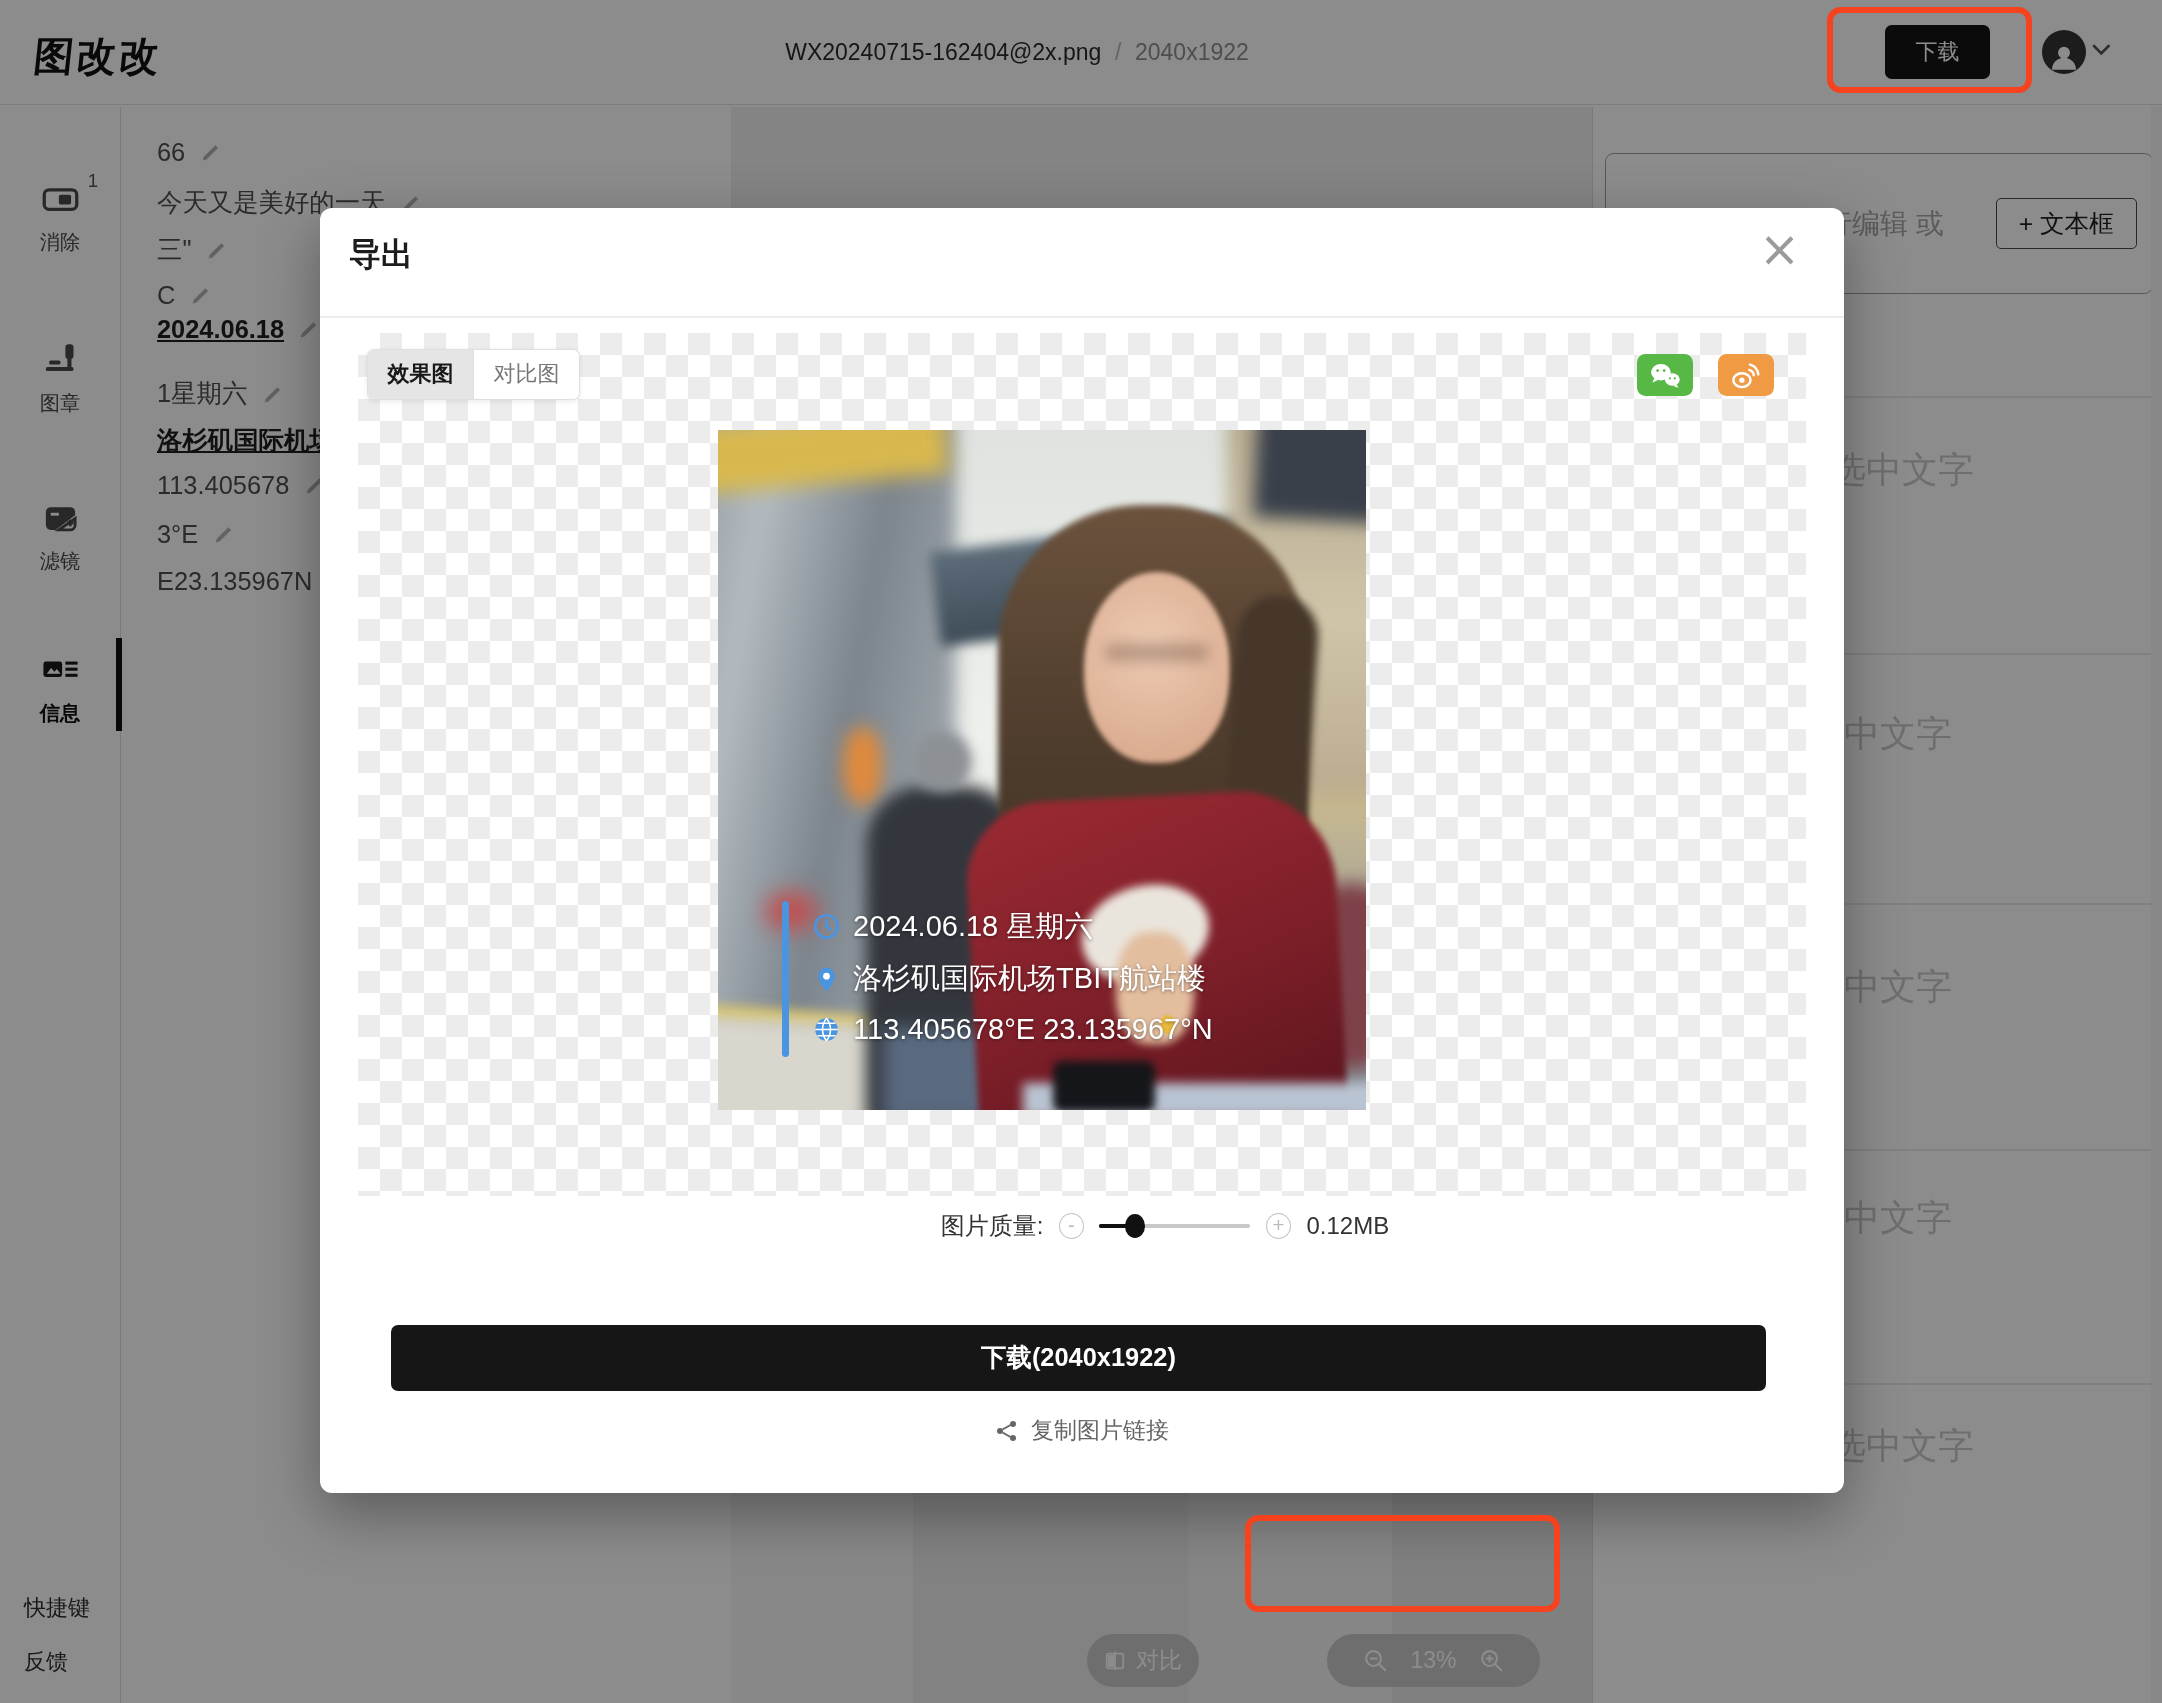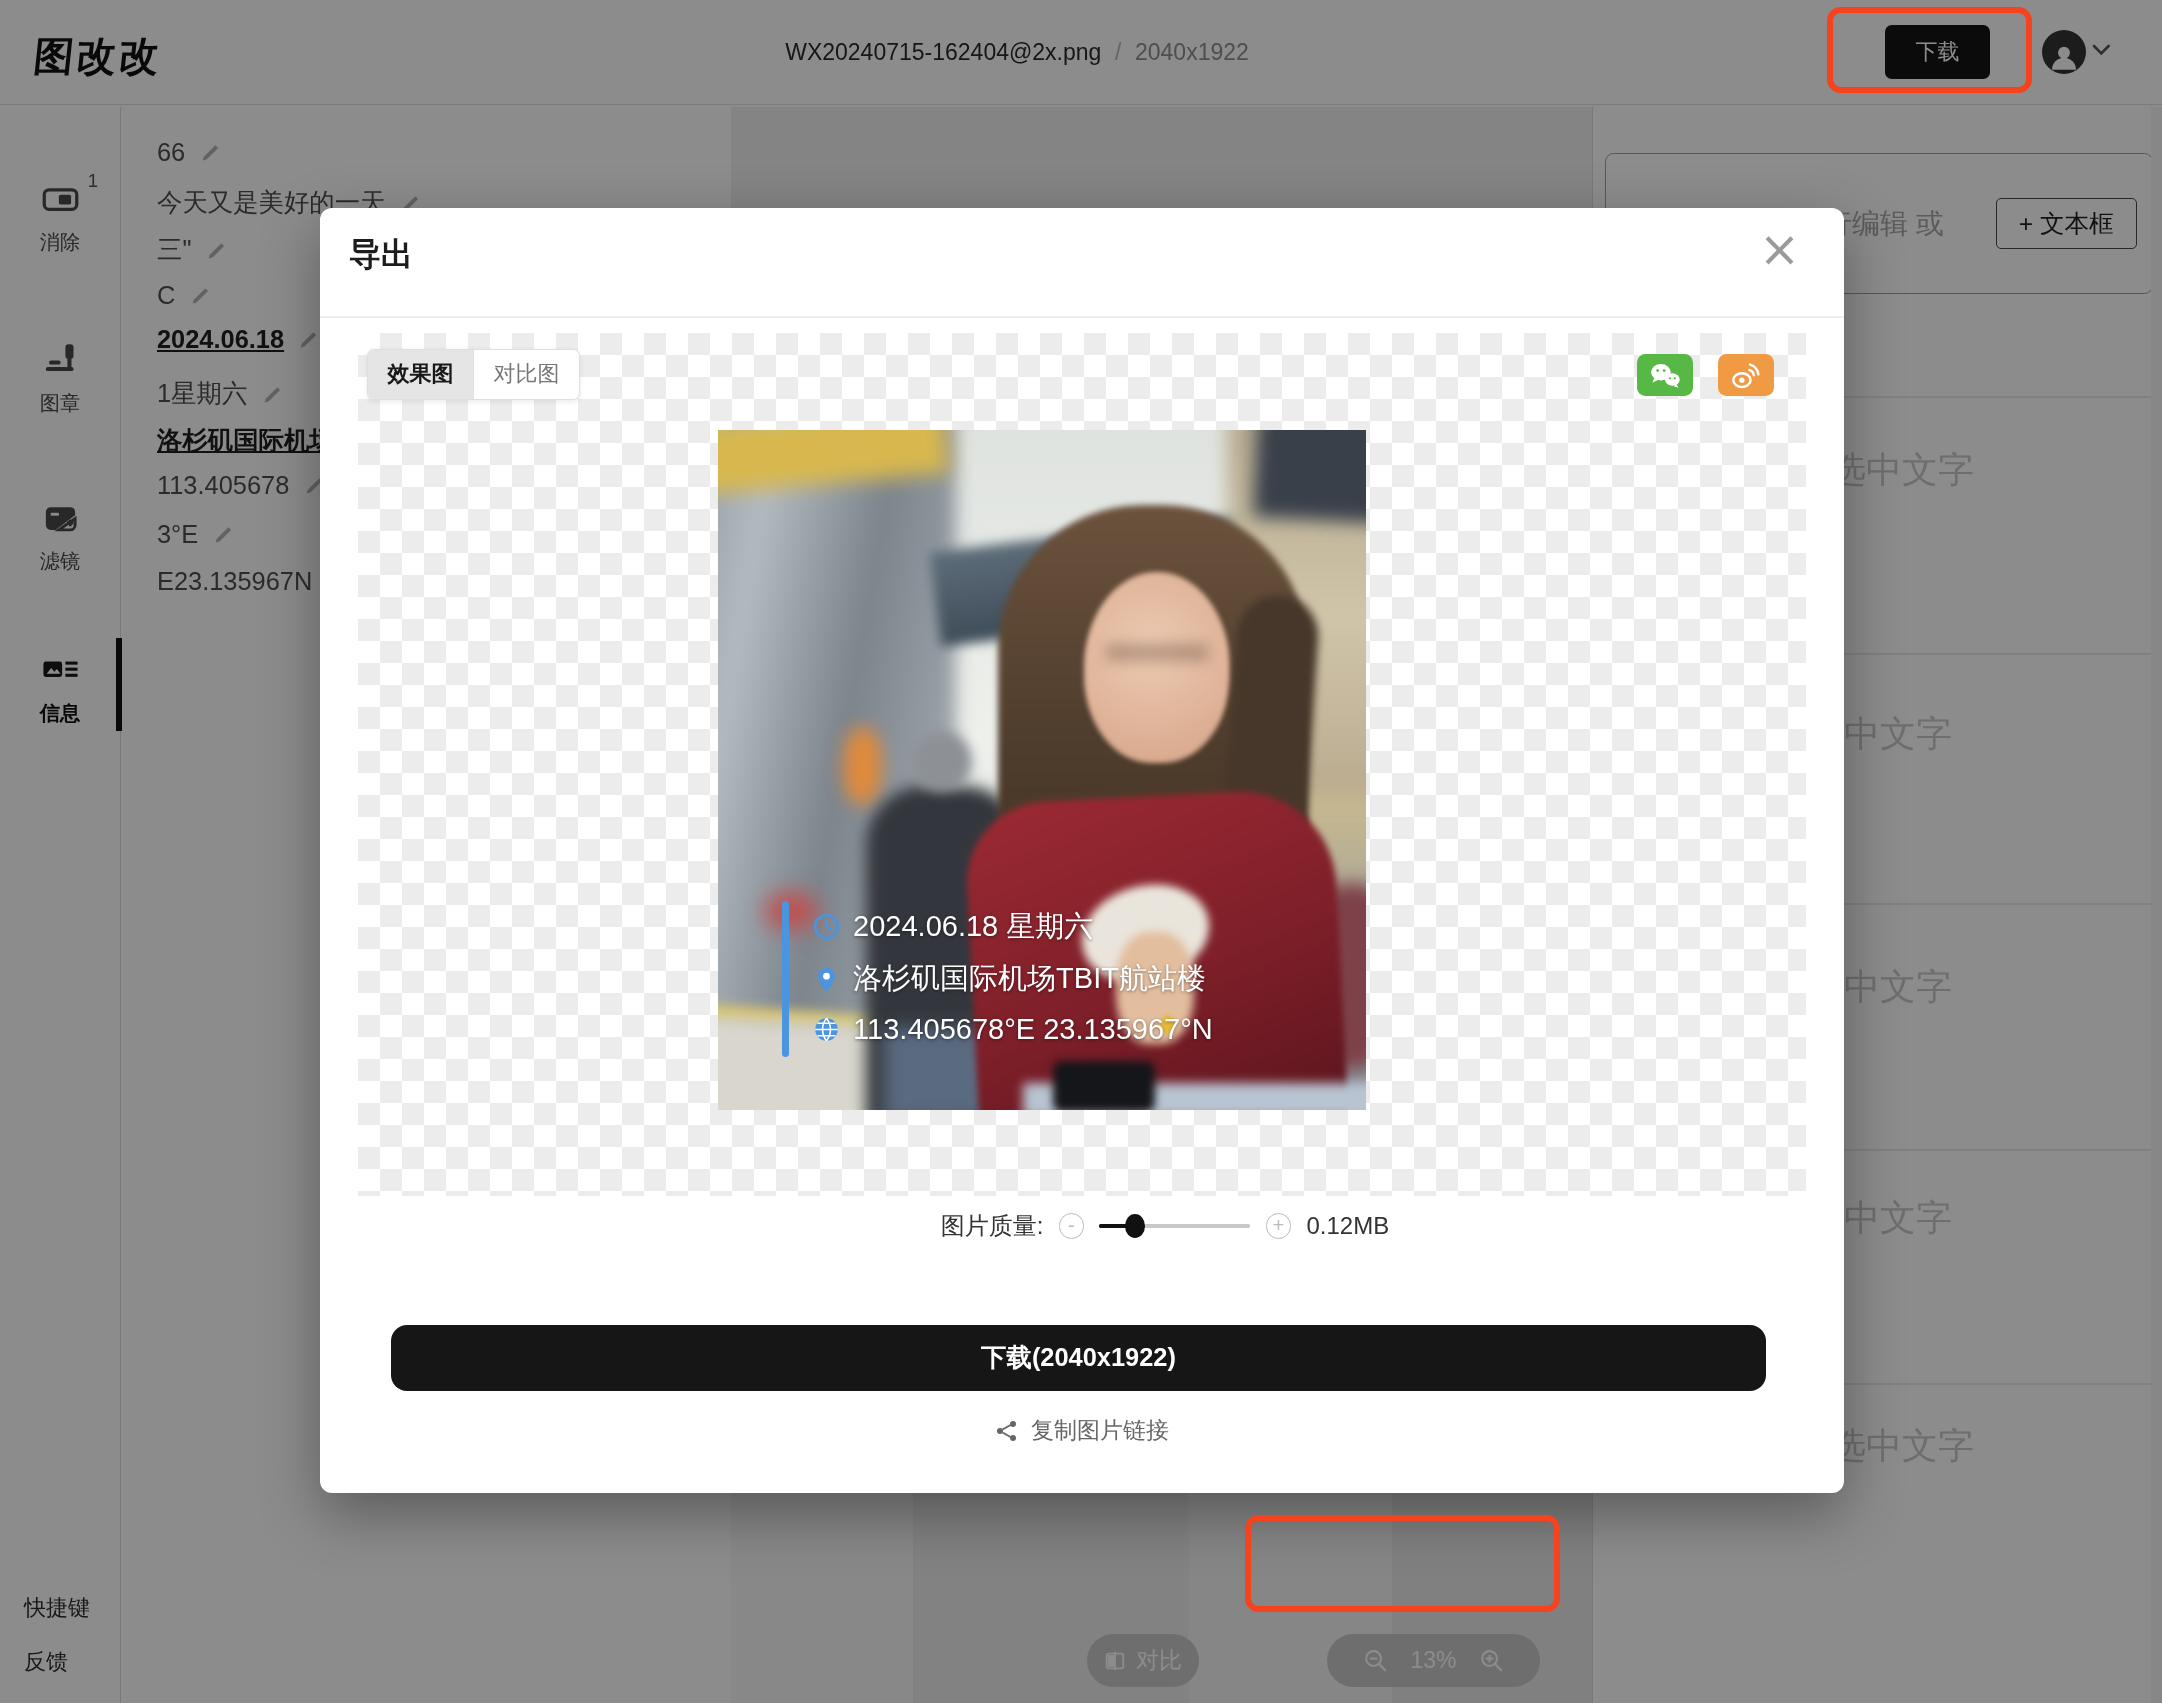--- a/index.html
+++ b/index.html
@@ -103,21 +103,21 @@
   .wm-bar { position:absolute; left:0; top:3.4px; width:6.8px; height:156px; background:#4a94e0; border-radius:3.4px; }
   .wm-row { position:absolute; left:30.5px; display:flex; align-items:center; gap:13.6px; color:#fff; font-size:29px; text-shadow:0 0.8px 3.4px rgba(0,0,0,.45); white-space:nowrap; }
 
   
   .quality { position:absolute; left:166px; right:0; top:1002px; display:flex; align-items:center; justify-content:center; gap:15.3px; }
   .q-label,.q-size { font-size:24px; color:#333; }
   .q-circle { width:25.4px; height:25.4px; border:1.7px solid #bbb; border-radius:50%; color:#bbb; font-size:20.3px; line-height:22px; text-align:center; cursor:pointer; }
   .q-track { position:relative; width:151px; height:3.4px; background:#c9c9c9; border-radius:1.7px; cursor:pointer; }
   .q-fill { position:absolute; left:0; top:0; width:36px; height:3.4px; background:#111; border-radius:1.7px; }
   .q-thumb { position:absolute; left:25.4px; top:-10.2px; width:20.3px; height:24px; background:#111; border-radius:50%; cursor:pointer; }
-  .dl-btn { position:absolute; left:71px; top:1117px; width:1375px; height:66px; background:#161616; color:#fff; border-radius:16px; display:flex; align-items:center; justify-content:center; font-size:25.4px; font-weight:bold; cursor:pointer; }
+  .dl-btn { position:absolute; left:71px; top:1117px; width:1375px; height:66px; background:#161616; color:#fff; border-radius:7px; display:flex; align-items:center; justify-content:center; font-size:25.4px; font-weight:bold; cursor:pointer; }
   .copy-row { position:absolute; left:0; right:0; top:1207px; display:flex; align-items:center; justify-content:center; gap:12px; color:#666; font-size:23px; cursor:pointer; }
 
   
   .anno { position:absolute; border:6px solid #f5431f; border-radius:13.6px; z-index:200; pointer-events:none; }
   .anno-top { left:1827px; top:6.8px; width:205px; height:86px; }
   .anno-dl { left:1245px; top:1515px; width:315px; height:97px; }
 
   svg { display:block; }
 </style>
 </head>
@@ -204,21 +204,21 @@
         <svg width="20.3" height="20.3" viewBox="0 0 24 24">
           <path d="M2 22l1.3-4.5L17 3.7l3.3 3.3L6.5 20.7 2 22z" fill="#b3b3b3"></path>
         </svg>
       </div>
     <div class="layer-item" style="top:174px;">
         <span>C</span>
         <svg width="20.3" height="20.3" viewBox="0 0 24 24">
           <path d="M2 22l1.3-4.5L17 3.7l3.3 3.3L6.5 20.7 2 22z" fill="#b3b3b3"></path>
         </svg>
       </div>
-    <div class="layer-item em" style="top:218px;">
+    <div class="layer-item em" style="top:208px;">
         <span>2024.06.18</span>
         <svg width="20.3" height="20.3" viewBox="0 0 24 24">
           <path d="M2 22l1.3-4.5L17 3.7l3.3 3.3L6.5 20.7 2 22z" fill="#b3b3b3"></path>
         </svg>
       </div>
     <div class="layer-item" style="top:270px;">
         <span>1星期六</span>
         <svg width="20.3" height="20.3" viewBox="0 0 24 24">
           <path d="M2 22l1.3-4.5L17 3.7l3.3 3.3L6.5 20.7 2 22z" fill="#b3b3b3"></path>
         </svg>

